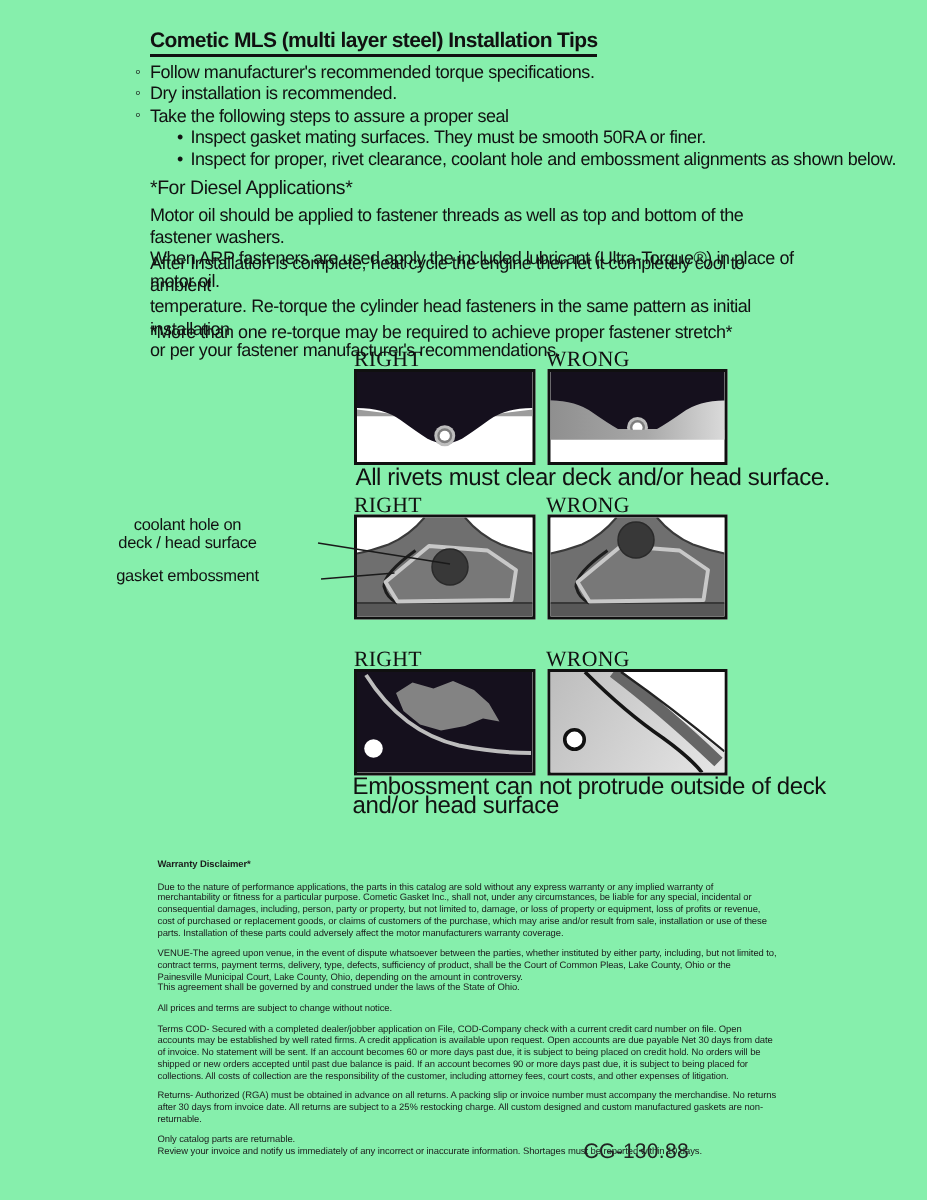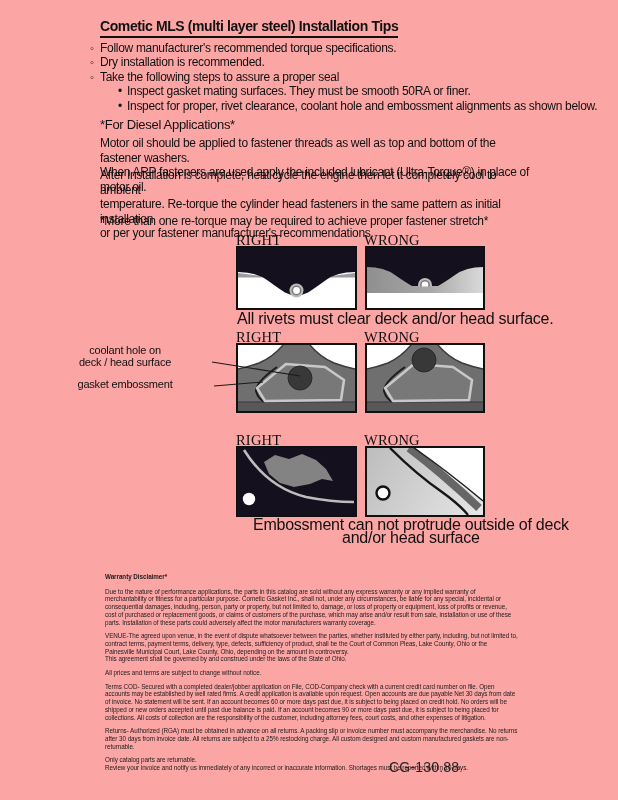--- a/index.html
+++ b/index.html
@@ -1,17 +1,17 @@
 <!DOCTYPE html>
 <html><head>
 <meta charset="utf-8">
 <style>
   html,body{margin:0;padding:0;background:#888;}
   .page{
-    position:relative;width:618px;height:800px;background:#fca5a5;
+    position:relative;width:618px;height:800px;background:#86efac;
     font-family:"Liberation Sans",sans-serif;color:#111;overflow:hidden;
     margin:0 auto;
   }
   .abs{position:absolute;}
   .title{
     left:100px;top:18px;font-size:14px;font-weight:bold;letter-spacing:-0.4px;
     border-bottom:2px solid #111;padding-bottom:2px;white-space:nowrap;
   }
   .bullets{left:90px;top:41px;font-size:12px;letter-spacing:-0.3px;line-height:14.4px;}
   .b-row{display:flex;}
@@ -162,21 +162,21 @@
           </linearGradient>
         </defs>
         <rect x="0" y="0" width="116" height="67" fill="url(#g3)"></rect>
         <polygon points="46,0 116,0 116,54" fill="#ffffff"></polygon>
         <path d="M42,0 Q75,25 112,60" fill="none" stroke="#666666" stroke-width="8"></path>
         <path d="M47,0 Q80,23 116,53" fill="none" stroke="#222222" stroke-width="1.5"></path>
         <path d="M23,0 Q50,27 75,44 Q93,57 101,67" fill="none" stroke="#151515" stroke-width="2.4"></path>
         <circle cx="16" cy="45" r="6.5" fill="#ffffff" stroke="#111111" stroke-width="2.4"></circle>
       </svg>
     </div>
-    <div class="abs cap" style="left:253px;top:289px;text-align:center;">Embossment can not protrude outside of deck
+    <div class="abs cap" style="left:235px;top:289px;">Embossment can not protrude outside of deck
 and/or head surface</div>
 
     <svg class="abs overlay" width="618" height="322">
       <line x1="212" y1="132" x2="300" y2="146" stroke="#1a1a1a" stroke-width="1.1"></line>
       <line x1="214" y1="156" x2="263" y2="152" stroke="#1a1a1a" stroke-width="1.1"></line>
     </svg>
   </div>
 
   <div class="abs legal">
     <p class="lh">Warranty Disclaimer*</p>

